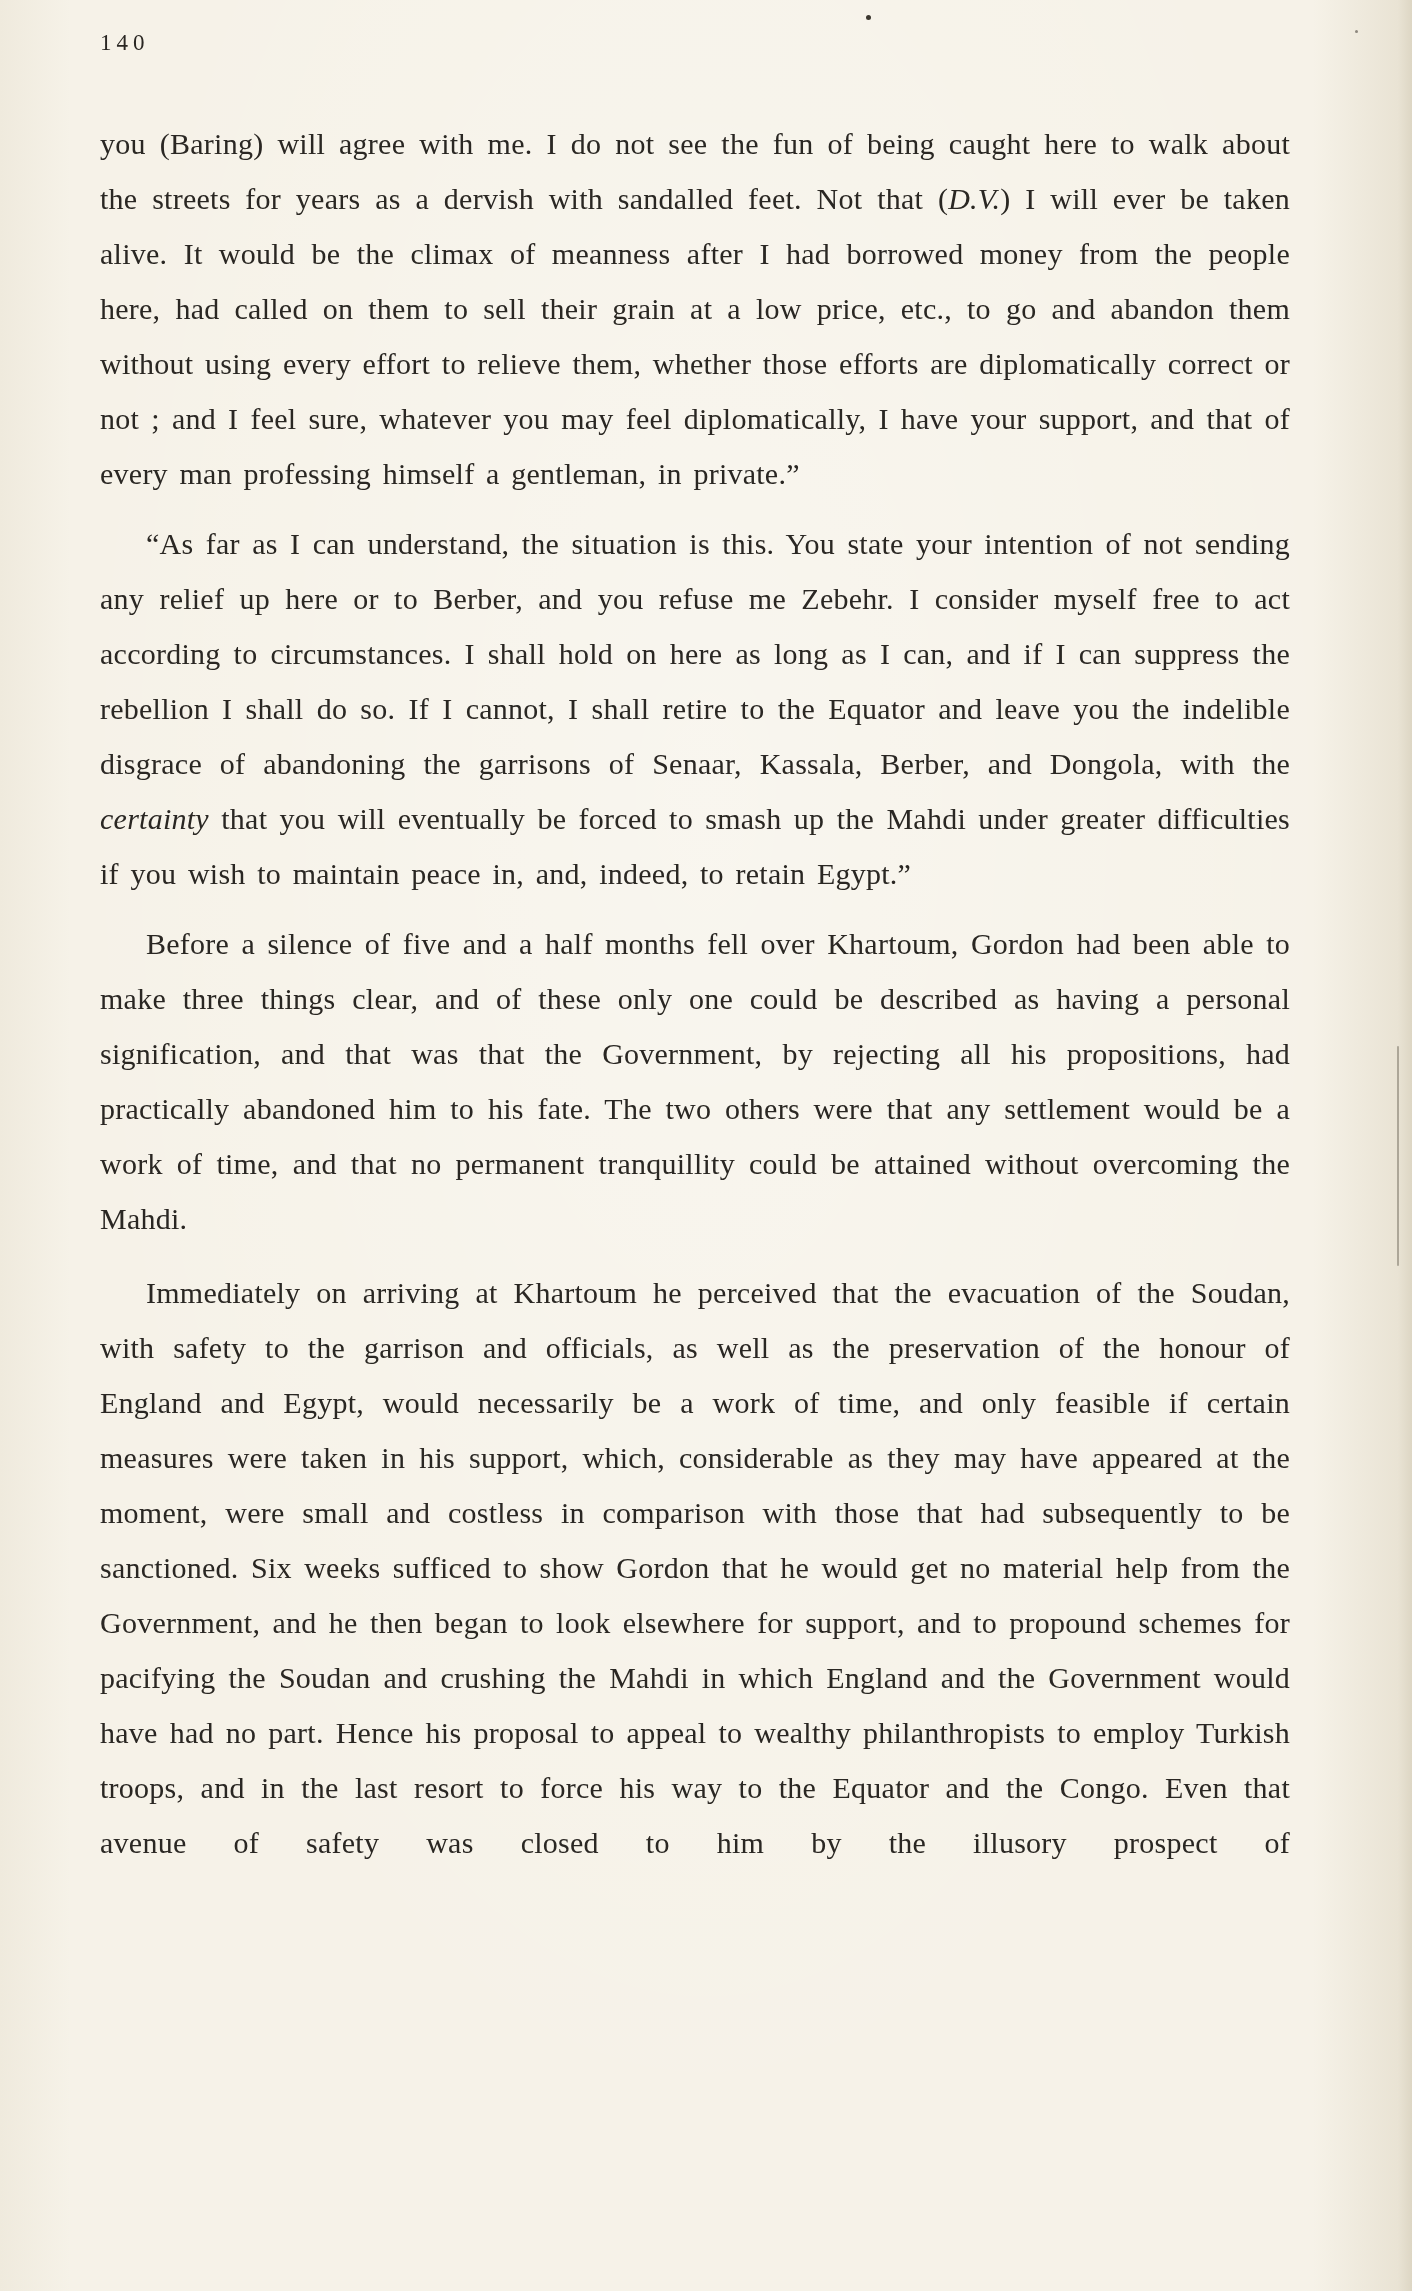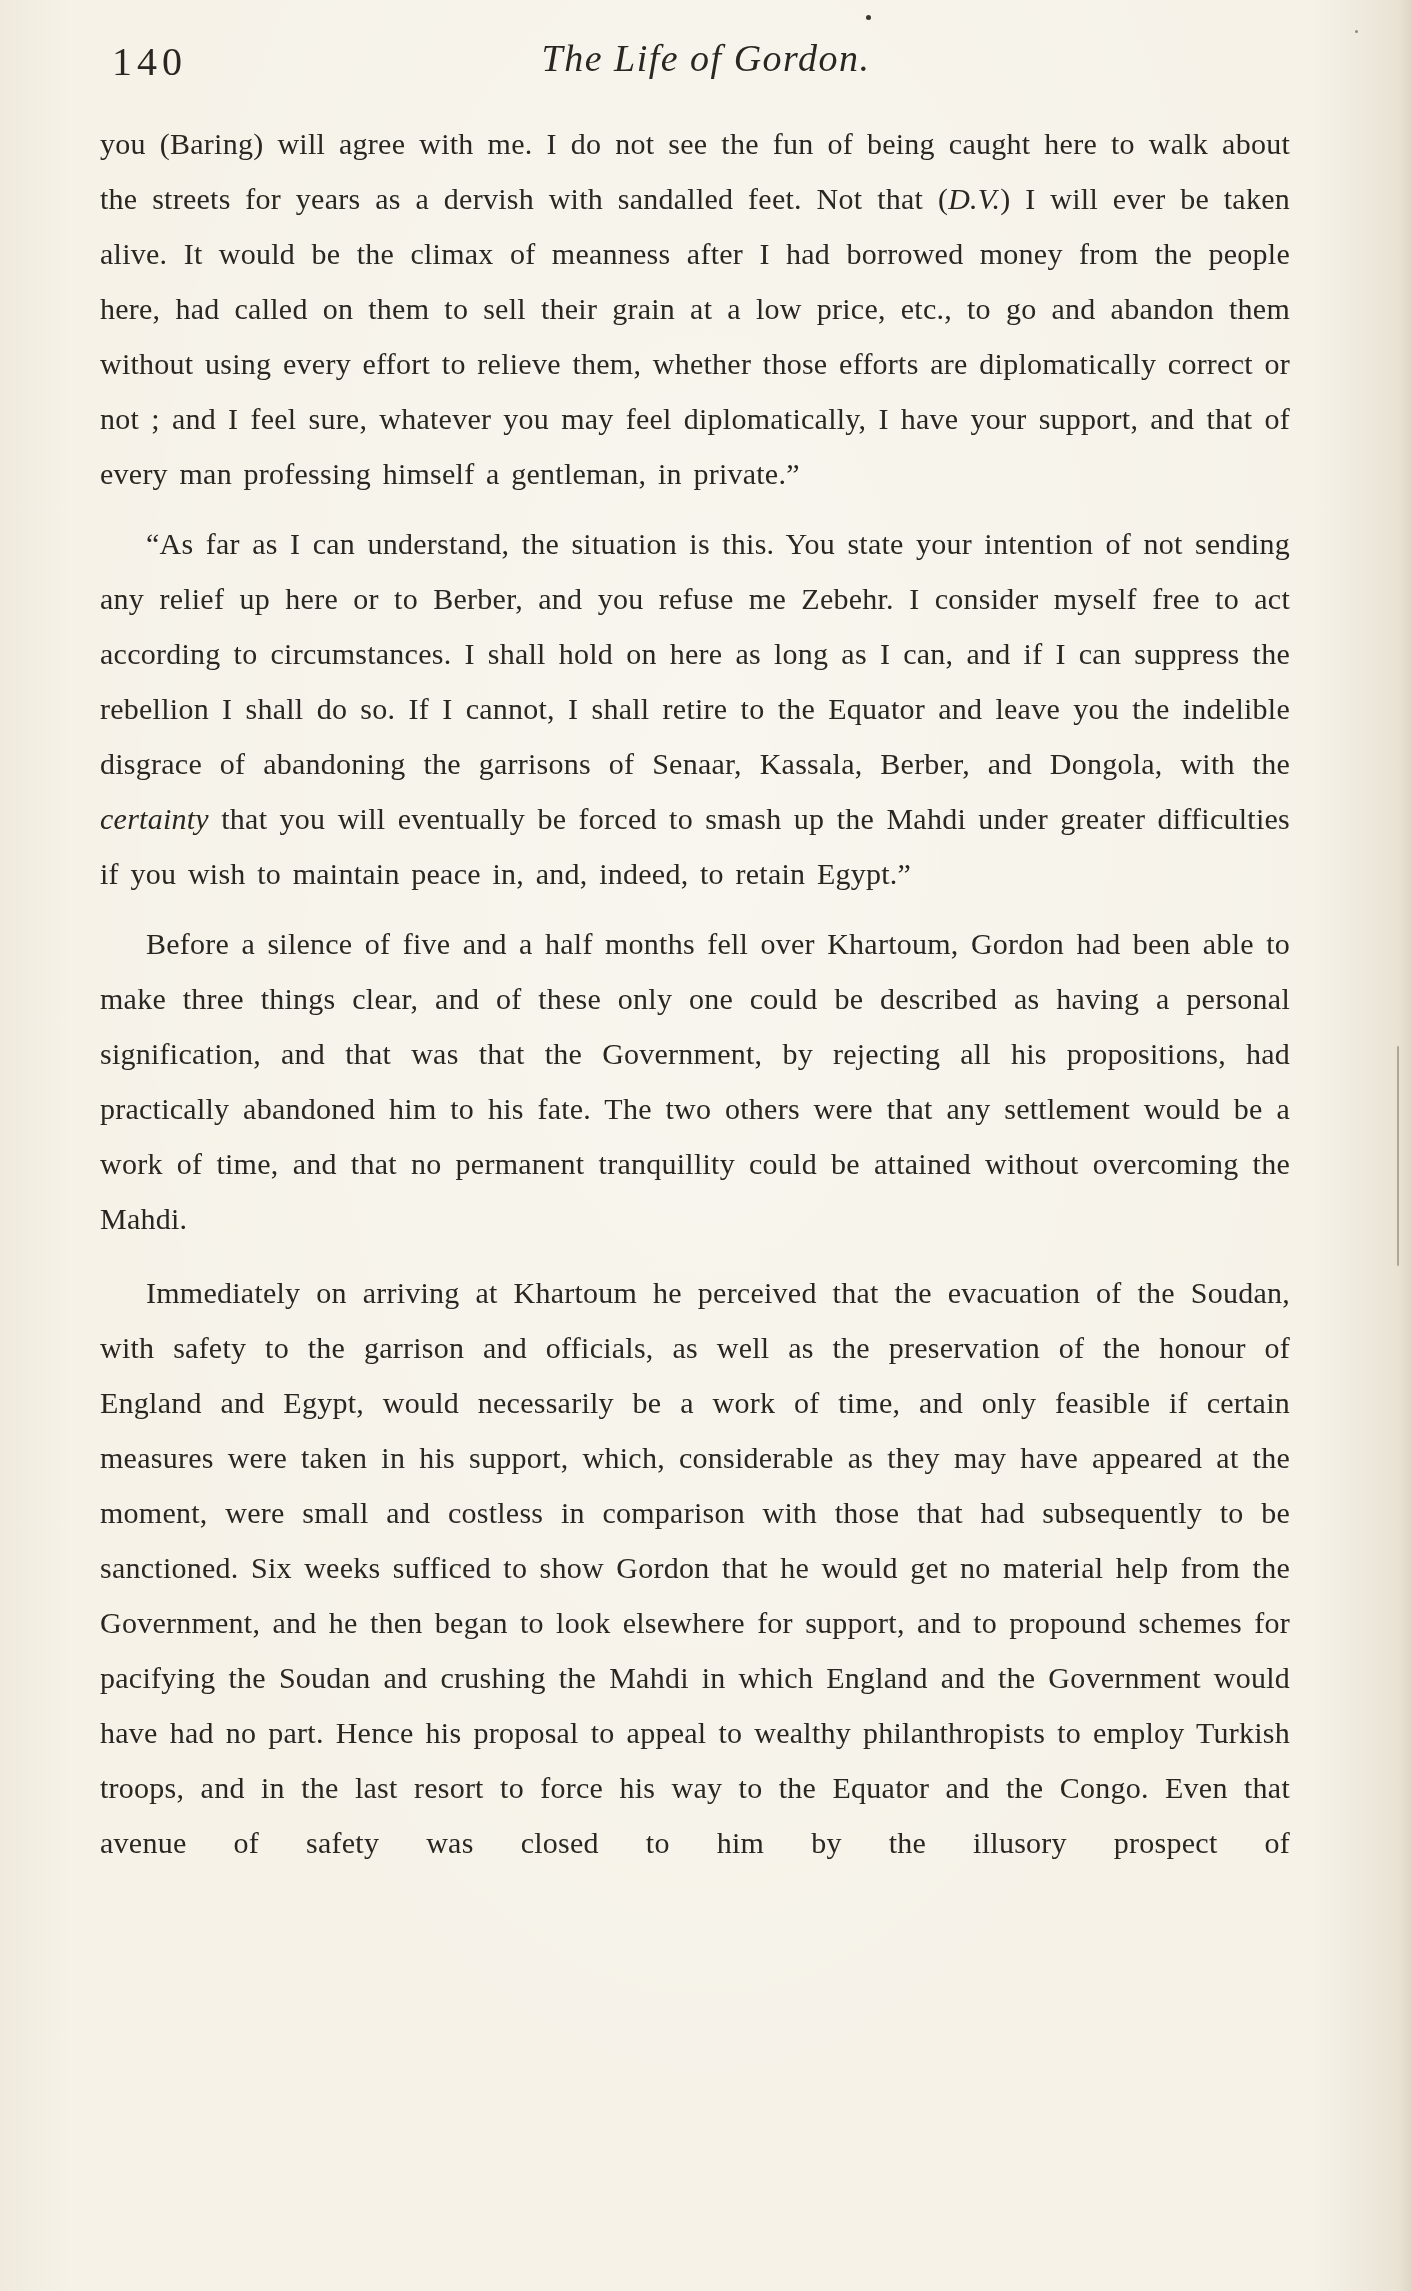--- a/index.html
+++ b/index.html
@@ -22,24 +22,23 @@
   }
 
   .header-row {
     position: relative;
     padding-top: 36px;
     height: 90px;
   }
   .page-number {
     position: absolute;
     left: 100px;
-    top: 38px;
-    font-size: 40px;
+    top: 30px;
+    font-size: 23px;
     letter-spacing: 5px;
-    margin-left: 12px;
   }
   .running-head {
     display: block;
     text-align: center;
     font-style: italic;
     font-size: 38px;
     letter-spacing: 1.5px;
   }
 
   .text-block {
@@ -79,21 +78,20 @@
 <body>
 
 <div class="page">
 
   <span class="speck s1"></span>
   <span class="speck s2"></span>
   <span class="edge-mark"></span>
 
   <header class="header-row">
     <span class="page-number">140</span>
-    <span class="running-head">The Life of Gordon.</span>
   </header>
 
   <main class="text-block">
 
     <p class="para"><span>you (Baring) will agree with me. I do not see the fun of being caught here to walk about the streets for years as a dervish with sandalled feet. Not that (</span><em class="it">D.V.</em><span>) I will ever be taken alive. It would be the climax of meanness after I had borrowed money from the people here, had called on them to sell their grain at a low price, etc., to go and abandon them without using every effort to relieve them, whether those efforts are diplomatically correct or not ; and I feel sure, whatever you may feel diplomatically, I have your support, and that of every man professing himself a gentleman, in private.”</span></p>
 
 
     <p class="para indent"><span>“As far as I can understand, the situation is this. You state your intention of not sending any relief up here or to Berber, and you refuse me Zebehr. I consider myself free to act according to circumstances. I shall hold on here as long as I can, and if I can suppress the rebellion I shall do so. If I cannot, I shall retire to the Equator and leave you the indelible disgrace of abandoning the garrisons of Senaar, Kassala, Berber, and Dongola, with the </span><em class="it">certainty</em><span> that you will eventually be forced to smash up the Mahdi under greater difficulties if you wish to maintain peace in, and, indeed, to retain Egypt.”</span></p>
 
     <p class="para indent tight"><span>Before a silence of five and a half months fell over Khartoum, Gordon had been able to make three things clear, and of these only one could be described as having a personal signification, and that was that the Government, by rejecting all his propositions, had practically abandoned him to his fate. The two others were that any settlement would be a work of time, and that no permanent tranquillity could be attained without overcoming the Mahdi.</span></p>

